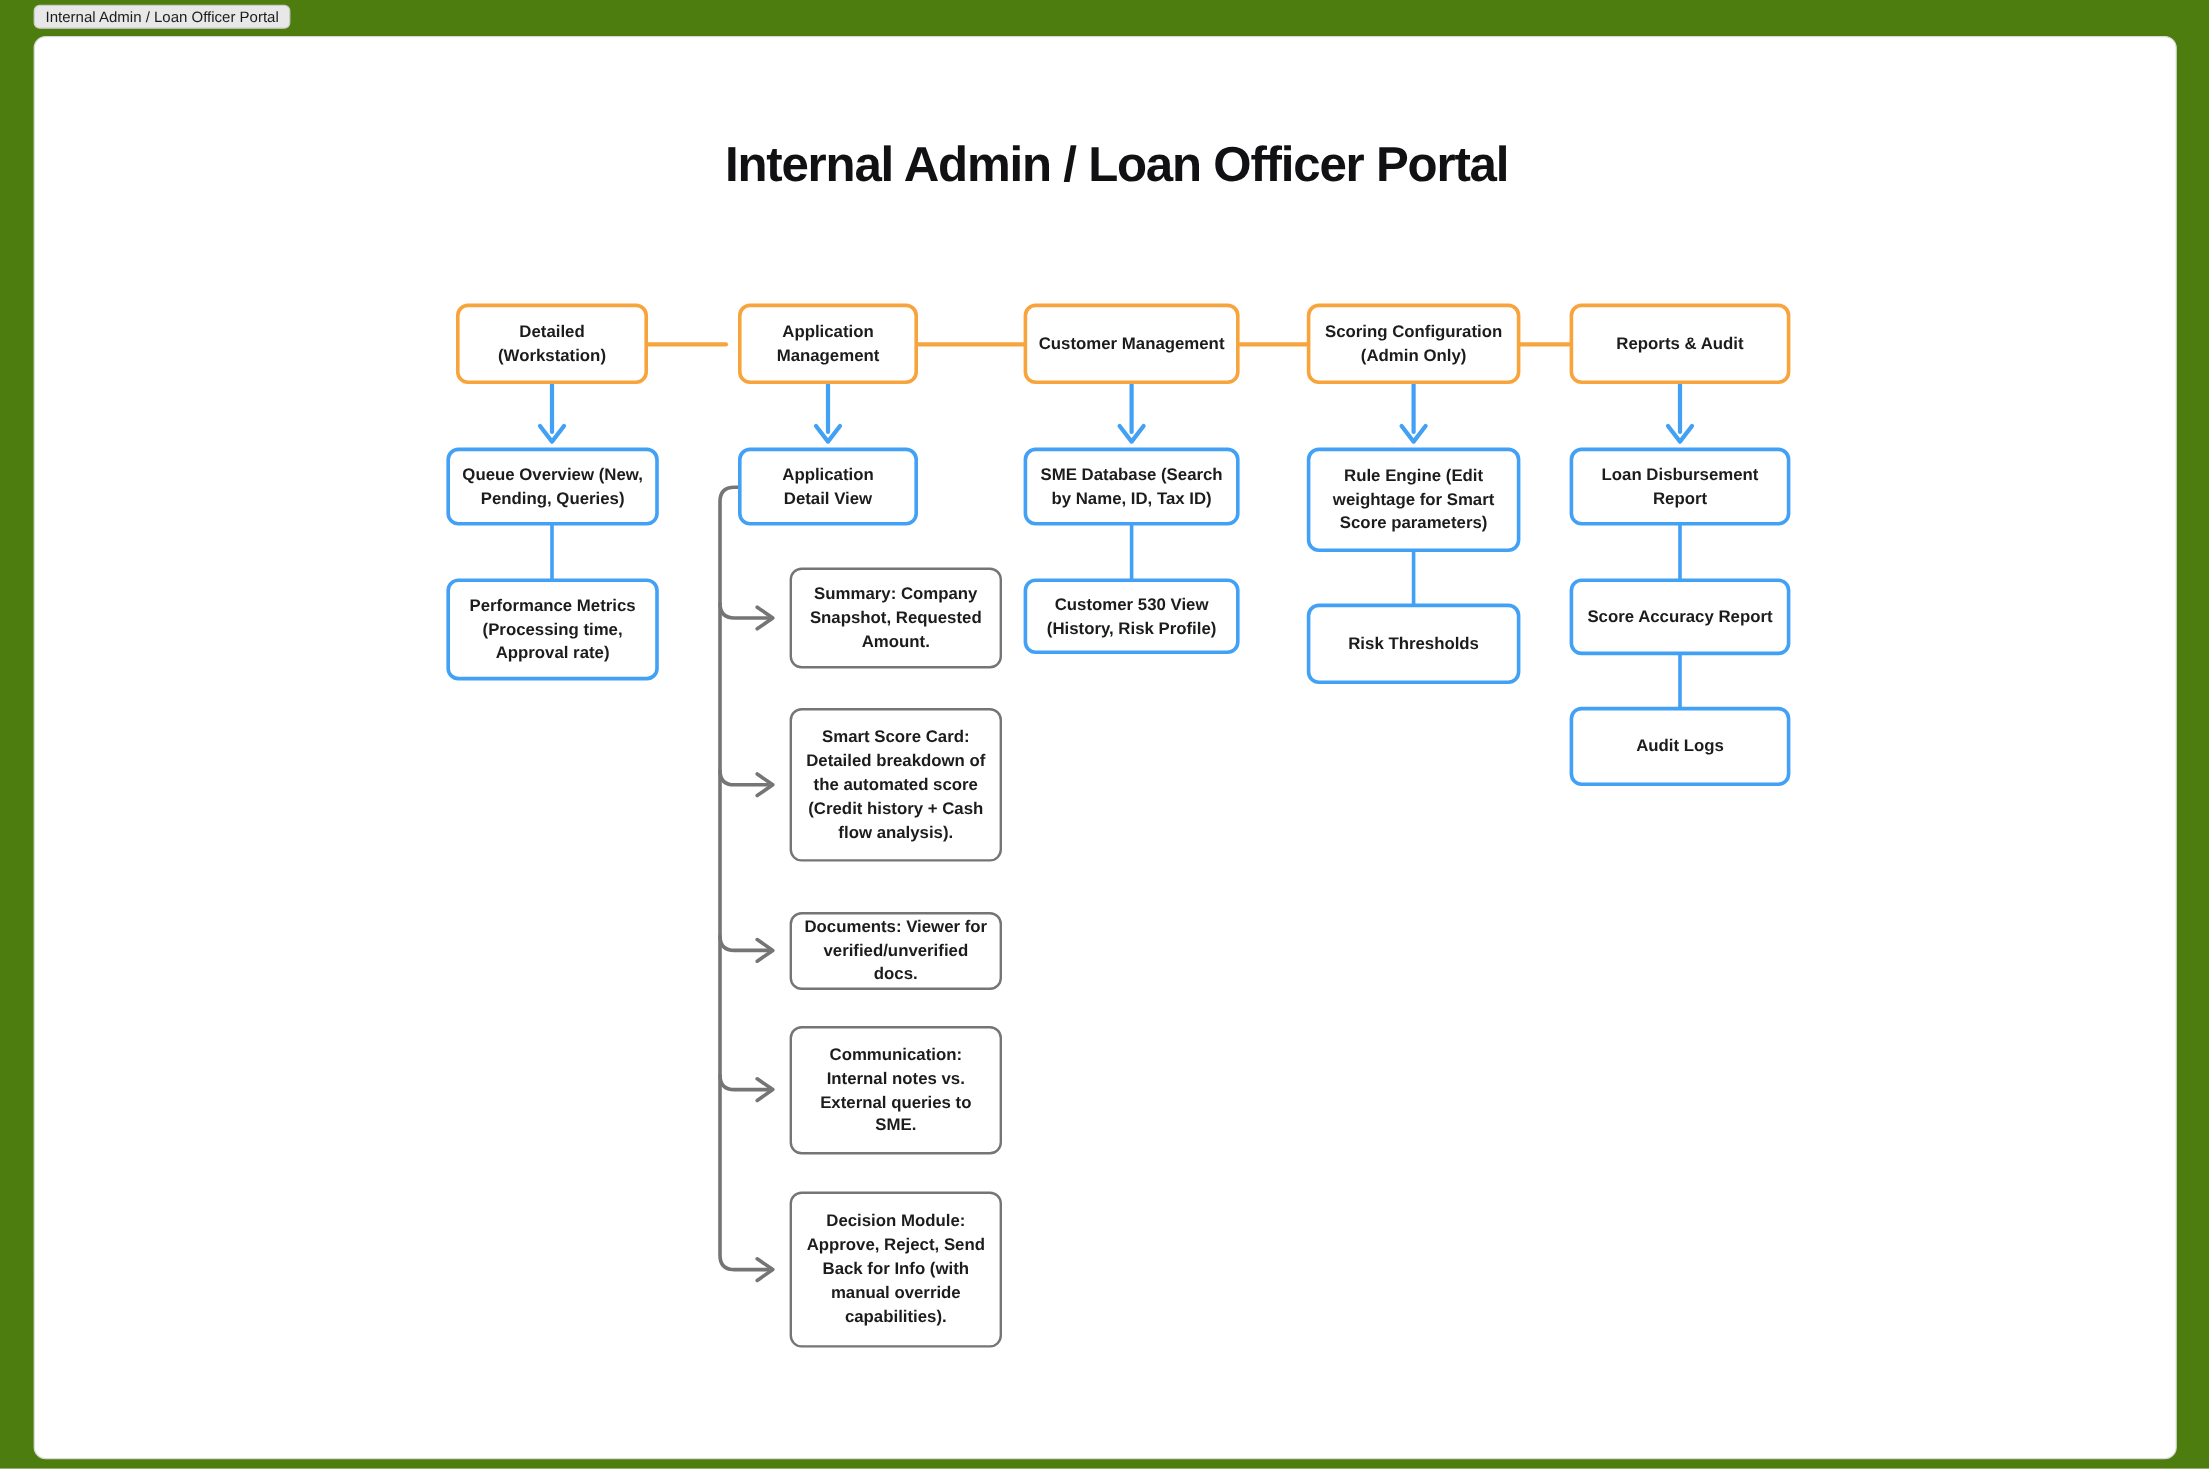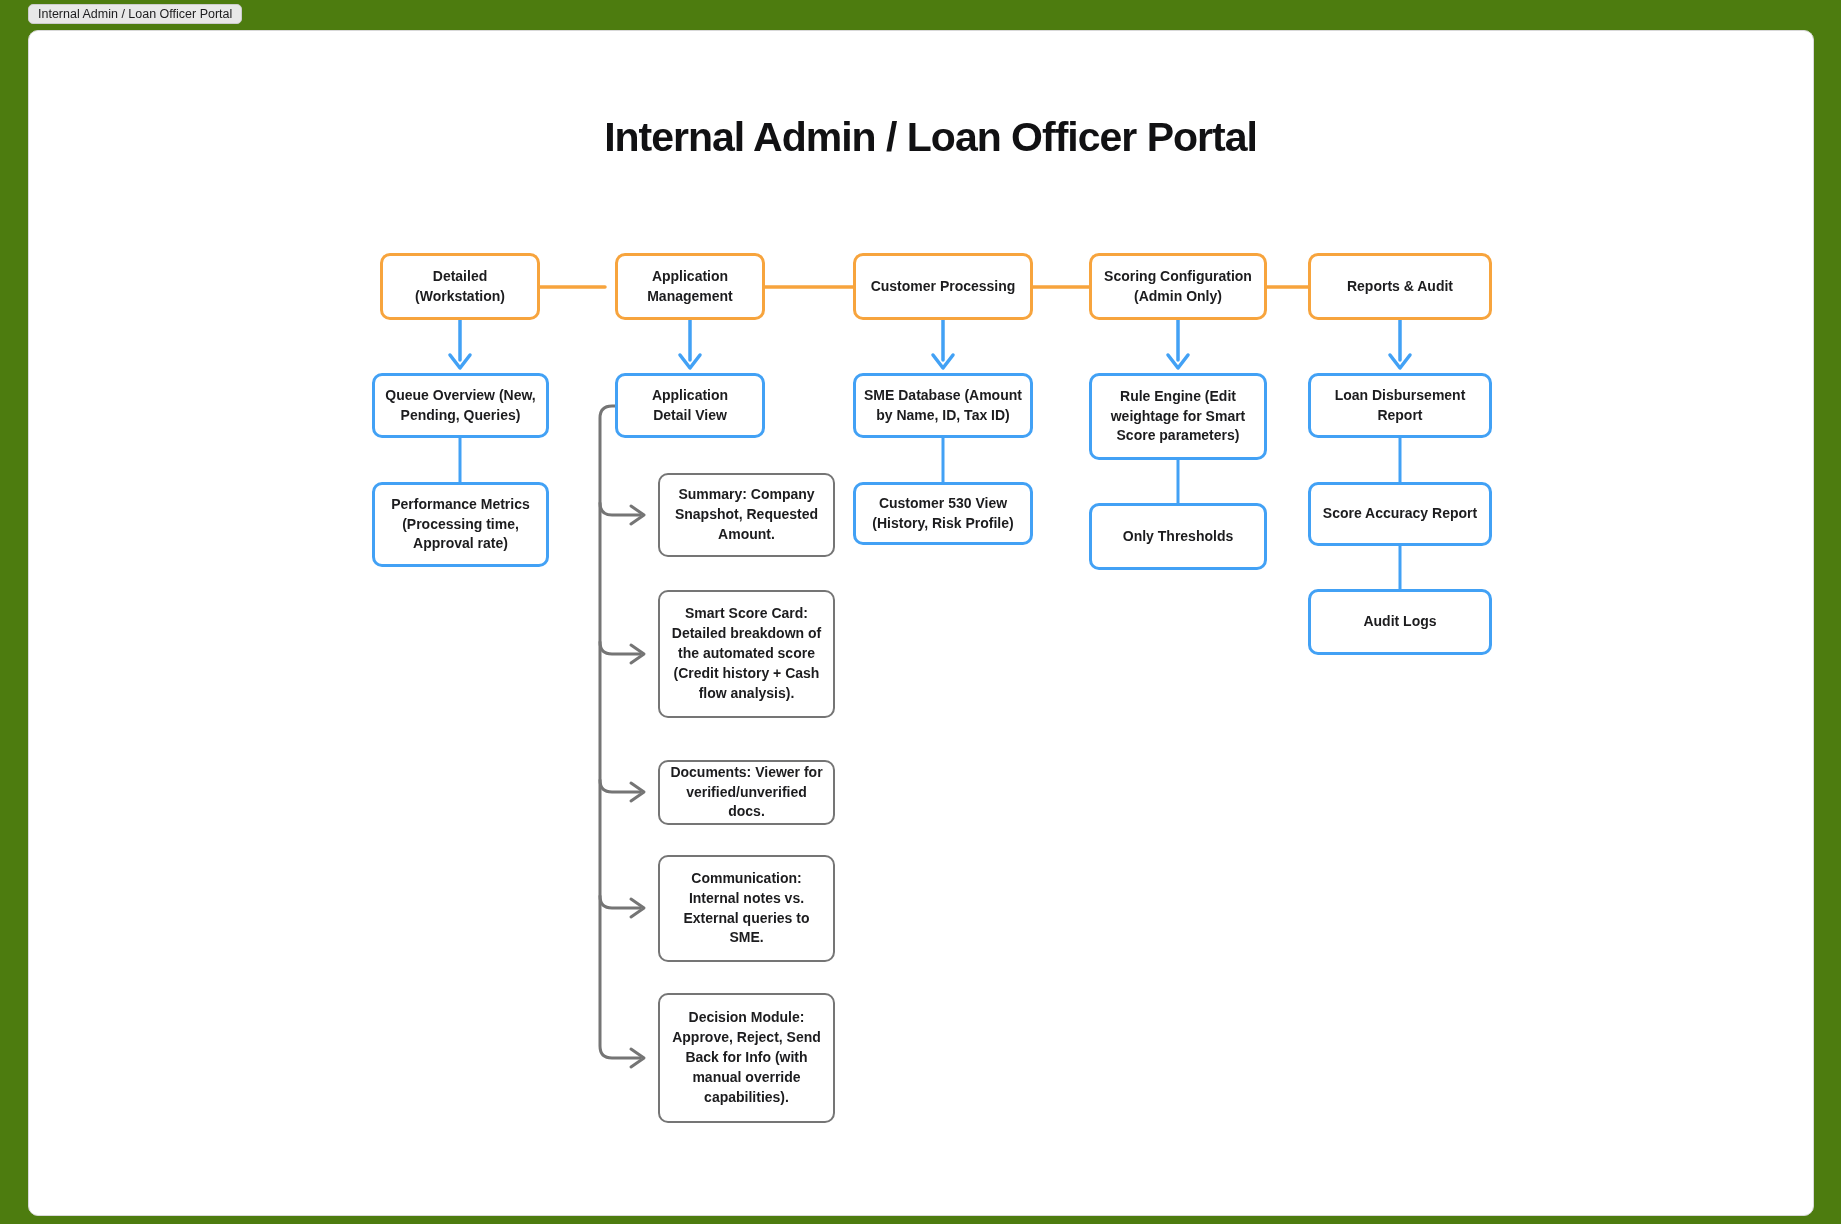--- a/index.html
+++ b/index.html
@@ -92,21 +92,21 @@
 
   <div class="node orange" style="left:380px;top:253px;width:160px;height:67px">
     <span>Detailed
 (Workstation)</span>
   </div>
   <div class="node orange" style="left:615px;top:253px;width:150px;height:67px">
     <span>Application
 Management</span>
   </div>
   <div class="node orange" style="left:853px;top:253px;width:180px;height:67px">
-    <span>Customer Processing</span>
+    <span>Customer Management</span>
   </div>
   <div class="node orange" style="left:1089px;top:253px;width:178px;height:67px">
     <span>Scoring Configuration
 (Admin Only)</span>
   </div>
   <div class="node orange" style="left:1308px;top:253px;width:184px;height:67px">
     <span>Reports &amp; Audit</span>
   </div>
 
   <div class="node blue" style="left:372px;top:373px;width:177px;height:65px">
@@ -147,35 +147,35 @@
   </div>
   <div class="node gray" style="left:658px;top:993px;width:177px;height:130px">
     <span>Decision Module:
 Approve, Reject, Send
 Back for Info (with
 manual override
 capabilities).</span>
   </div>
 
   <div class="node blue" style="left:853px;top:373px;width:180px;height:65px">
-    <span>SME Database (Amount
+    <span>SME Database (Search
 by Name, ID, Tax ID)</span>
   </div>
   <div class="node blue" style="left:853px;top:482px;width:180px;height:63px">
     <span>Customer 530 View
 (History, Risk Profile)</span>
   </div>
 
   <div class="node blue" style="left:1089px;top:373px;width:178px;height:87px">
     <span>Rule Engine (Edit
 weightage for Smart
 Score parameters)</span>
   </div>
   <div class="node blue" style="left:1089px;top:503px;width:178px;height:67px">
-    <span>Only Thresholds</span>
+    <span>Risk Thresholds</span>
   </div>
 
   <div class="node blue" style="left:1308px;top:373px;width:184px;height:65px">
     <span>Loan Disbursement
 Report</span>
   </div>
   <div class="node blue" style="left:1308px;top:589px;width:184px;height:66px">
     <span>Audit Logs</span>
   </div>
   <div class="node blue" style="left:1308px;top:482px;width:184px;height:64px">

